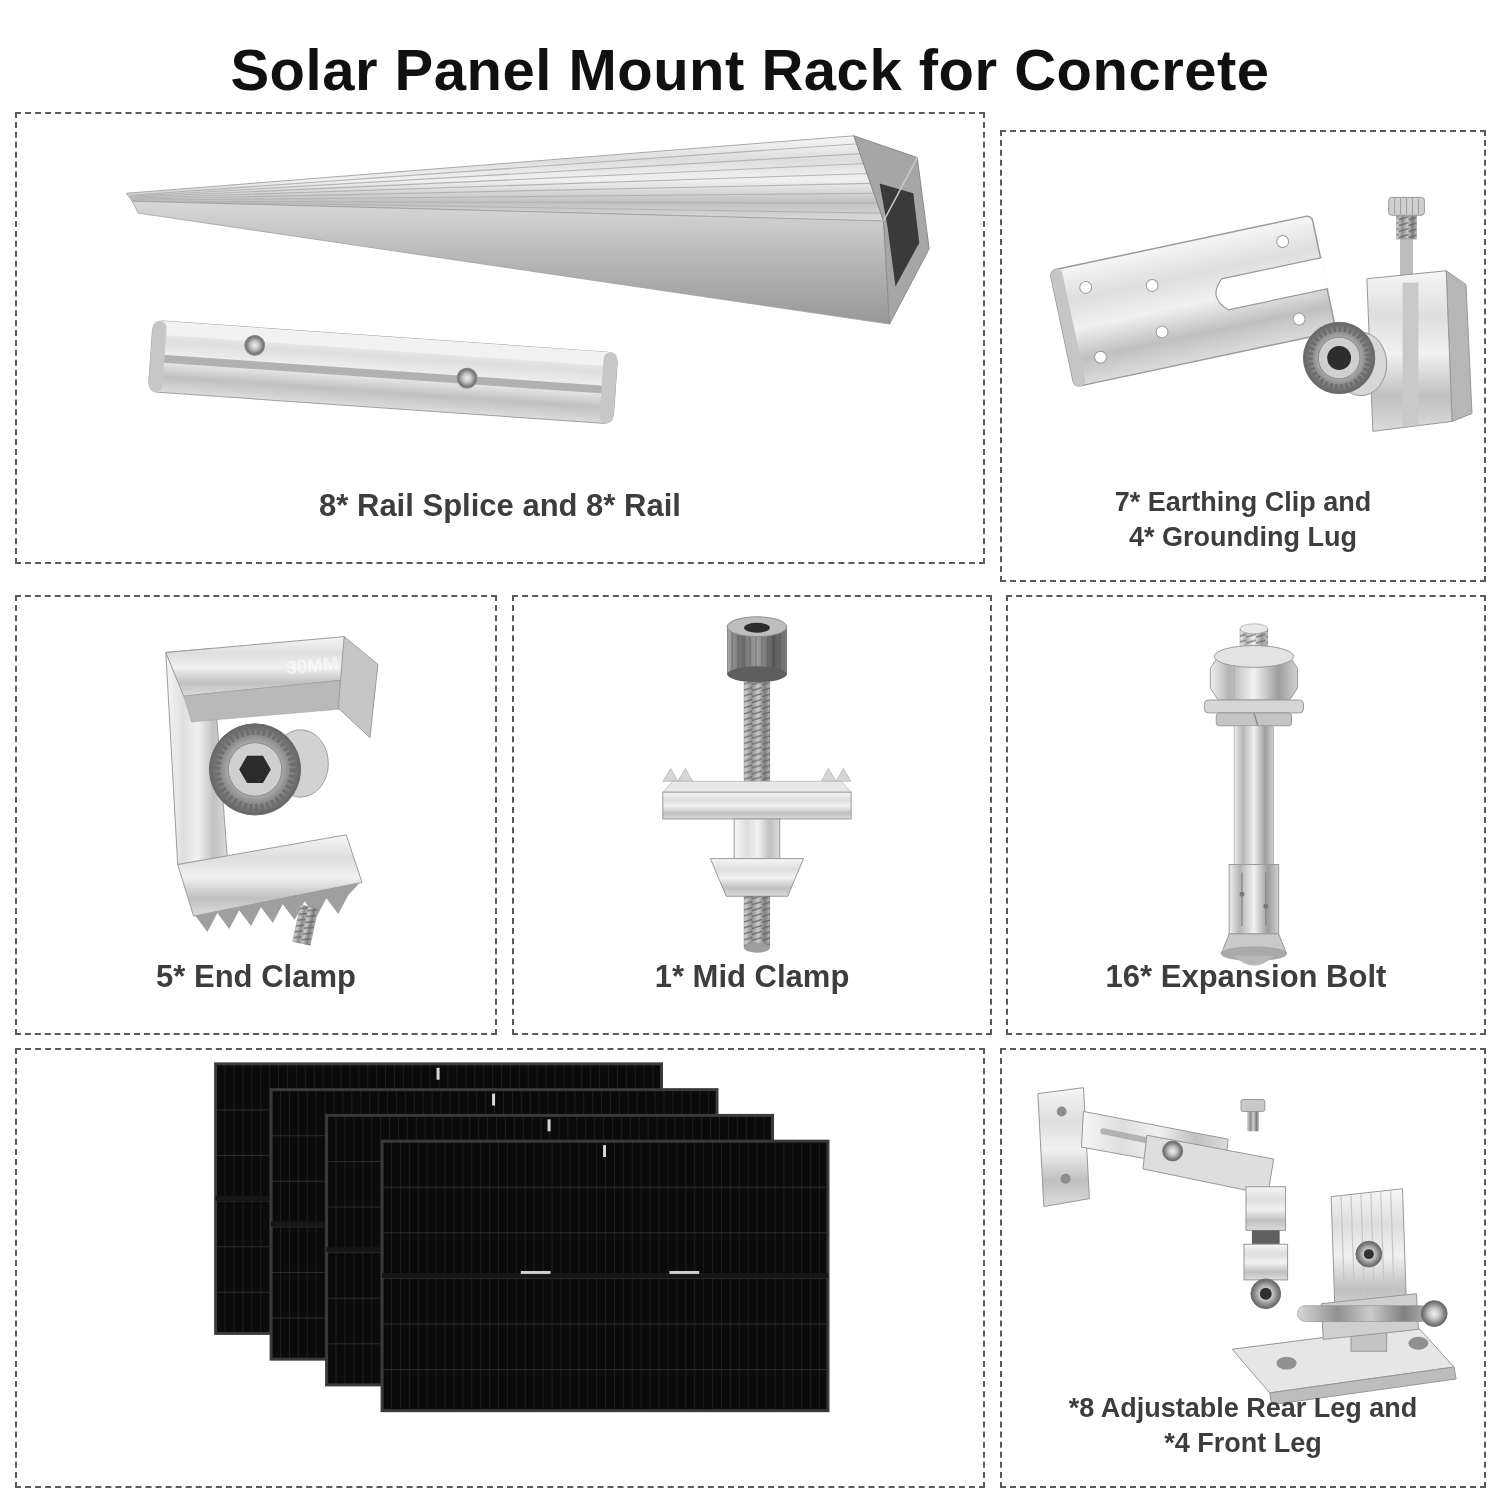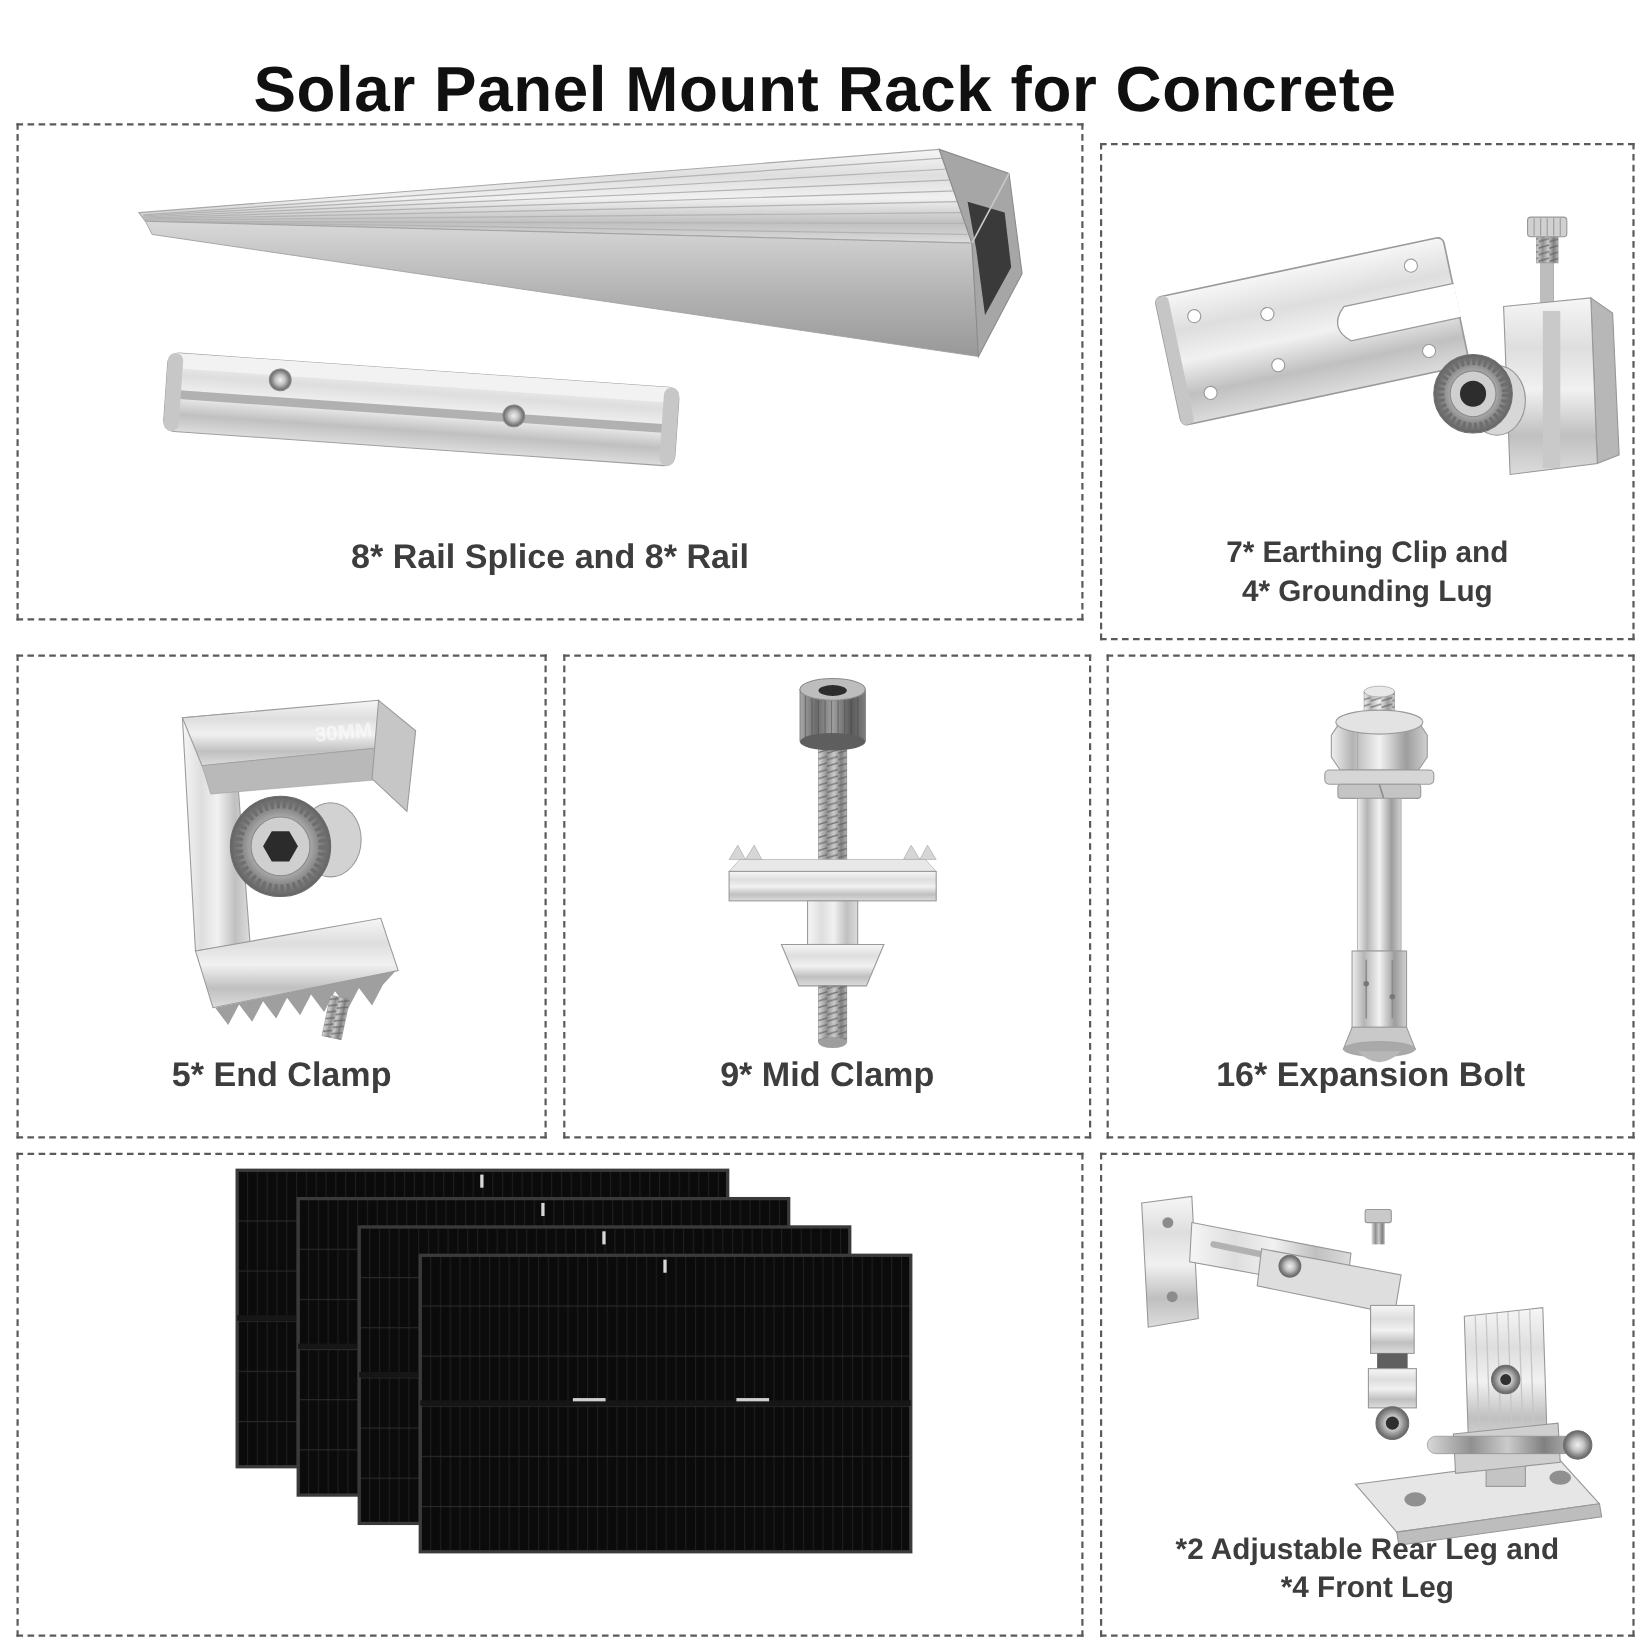--- a/index.html
+++ b/index.html
@@ -1,19 +1,19 @@
 <!DOCTYPE html>
 <html><head>
 <meta charset="utf-8">
 <style>
   * { margin:0; padding:0; box-sizing:border-box; }
   html,body { background:#ffffff; }
   body { width:1500px; height:1500px; font-family:"Liberation Sans","DejaVu Sans",sans-serif; }
   .canvas { position:relative; width:1500px; height:1500px; background:#fff; overflow:hidden; }
-  .title { position:absolute; top:48px; left:0; width:100%; text-align:center;
+  .title { position:absolute; top:36px; left:0; width:100%; text-align:center;
            font-size:58px; font-weight:800; color:#101010; letter-spacing:0.5px; }
   .cell { position:absolute; border:2px dashed #5a5a5a; background:#fff; }
   .art { position:absolute; left:0; top:0; width:100%; height:100%; display:block; }
   .caption { position:absolute; left:0; right:0; text-align:center; font-weight:700; color:#3d3d3d; }
   .cap-1 { bottom:38px; font-size:31px; }
   .cap-2 { bottom:24px; font-size:27px; line-height:1.32; }
   #cell-rail     { left:15px;   top:112px;  width:970px; height:452px; }
   #cell-earthing { left:1000px; top:130px;  width:486px; height:452px; }
   #cell-endclamp { left:15px;   top:595px;  width:482px; height:440px; }
   #cell-midclamp { left:512px;  top:595px;  width:480px; height:440px; }
@@ -209,21 +209,21 @@
         <path d="M340,186 L332,173 L325,186 L317,173 L310,186 Z" fill="#d6d6d6" stroke="#999" stroke-width="0.5"></path>
         <polygon points="150,197 340,197 330,186 160,186" fill="#e8e8e8" stroke="#999" stroke-width="0.5"></polygon>
         <rect x="150" y="197" width="190" height="27" fill="url(#silverV)" stroke="#999"></rect>
         <rect x="222" y="224" width="46" height="40" fill="url(#silverH)" stroke="#999"></rect>
         <polygon points="198,264 292,264 276,302 214,302" fill="url(#silverV)" stroke="#999"></polygon>
         <rect x="232" y="302" width="26" height="52" fill="url(#rodH)" stroke="#7d7d7d" stroke-width="0.5"></rect>
         <rect x="232" y="302" width="26" height="52" fill="url(#threadLines)"></rect>
         <ellipse cx="245" cy="354" rx="13" ry="5" fill="#9e9e9e"></ellipse>
       </g>
     </svg>
-    <div class="caption cap-1">9* Mid Clamp</div>
+    <div class="caption cap-1">1* Mid Clamp</div>
   </div>
 
   <div class="cell" id="cell-bolt">
     <svg class="art" viewBox="0 0 480 440">
       <g>
         <rect x="234" y="32" width="28" height="28" fill="url(#chromeH)" stroke="#9a9a9a" stroke-width="0.6"></rect>
         <rect x="234" y="32" width="28" height="28" fill="url(#threadLines)"></rect>
         <ellipse cx="248" cy="32" rx="14" ry="5" fill="#e8e8e8" stroke="#9a9a9a" stroke-width="0.6"></ellipse>
         <polygon points="212,60 284,60 292,72 292,92 284,104 212,104 204,92 204,72" fill="url(#chromeH)" stroke="#9a9a9a"></polygon>
         <line x1="228" y1="60" x2="228" y2="104" stroke="#ababab"></line>
@@ -309,18 +309,18 @@
             <line x1="392" y1="142" x2="396" y2="263"></line>
         </g>
         <circle cx="370" cy="206" r="13" fill="url(#steelRad)" stroke="#6f6f6f"></circle>
         <circle cx="370" cy="206" r="5" fill="#2f2f2f"></circle>
         <polygon points="322,256 418,246 420,282 324,292" fill="#cfcfcf" stroke="#979797"></polygon>
         <rect x="298" y="258" width="134" height="16" rx="8" fill="url(#rodH)" stroke="#8a8a8a" stroke-width="0.6"></rect>
         <circle cx="436" cy="266" r="13" fill="url(#steelRad)" stroke="#6f6f6f"></circle>
       </g>
     </svg>
     <div class="caption cap-2">
-      <div>*2 Adjustable Rear Leg and</div>
+      <div>*8 Adjustable Rear Leg and</div>
       <div>*4 Front Leg</div>
     </div>
   </div>
 
 </div>
 
 </body></html>

